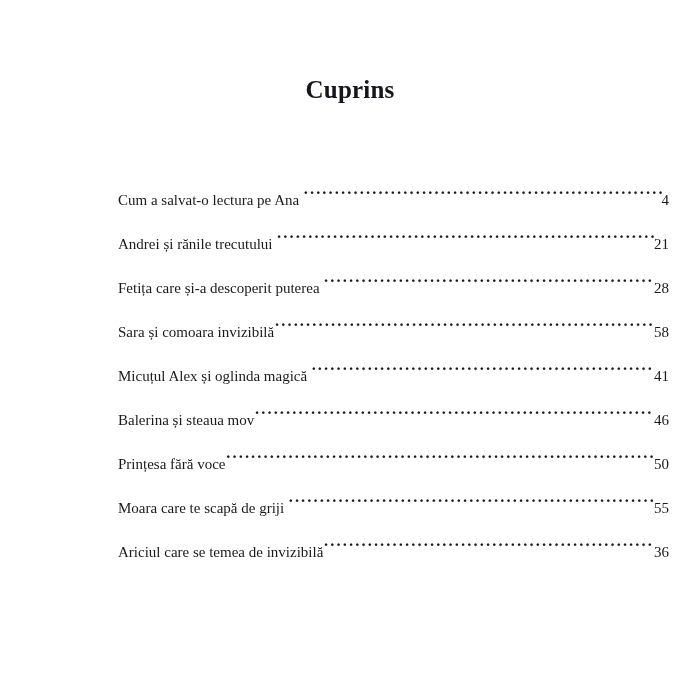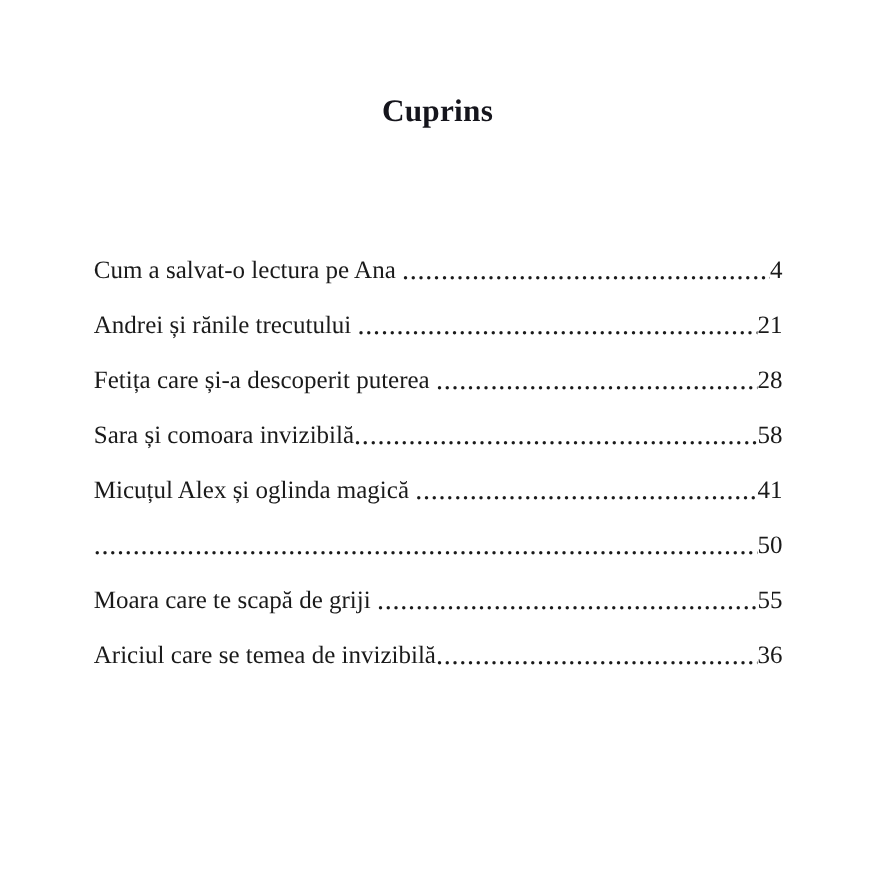--- a/index.html
+++ b/index.html
@@ -39,27 +39,28 @@
 
   .toc-list {
     position: absolute;
     left: 75px;
     top: 186px;
     width: 551px;
   }
 
   .toc-entry {
     display: flex;
-    align-items: flex-end;
+    align-items: flex-start;
     width: 100%;
     height: 44px;
-    font-size: 20px;
+    font-size: 15px;
     line-height: 28px;
     color: #1a1a1a;
     white-space: pre;
+    margin-left: 43px;
   }
 
   .toc-entry-title {
     flex: 0 0 auto;
     white-space: pre;
   }
 
   .toc-leader {
     flex: 1 1 auto;
     overflow: hidden;
@@ -118,22 +119,28 @@
       <span class="toc-leader"></span>
       <span class="toc-page">58</span>
     </div>
 
     <div class="toc-entry">
       <span class="toc-entry-title">Micuțul Alex și oglinda magică </span>
       <span class="toc-leader"></span>
       <span class="toc-page">41</span>
     </div>
 
+    <div class="toc-entry">
+      <span class="toc-entry-title">Balerina și steaua mov</span>
+      <span class="toc-leader"></span>
+      <span class="toc-page">46</span>
+    </div>
 
     <div class="toc-entry">
+      <span class="toc-entry-title">Prințesa fără voce</span>
       <span class="toc-leader"></span>
       <span class="toc-page">50</span>
     </div>
 
     <div class="toc-entry">
       <span class="toc-entry-title">Moara care te scapă de griji </span>
       <span class="toc-leader"></span>
       <span class="toc-page">55</span>
     </div>
 

